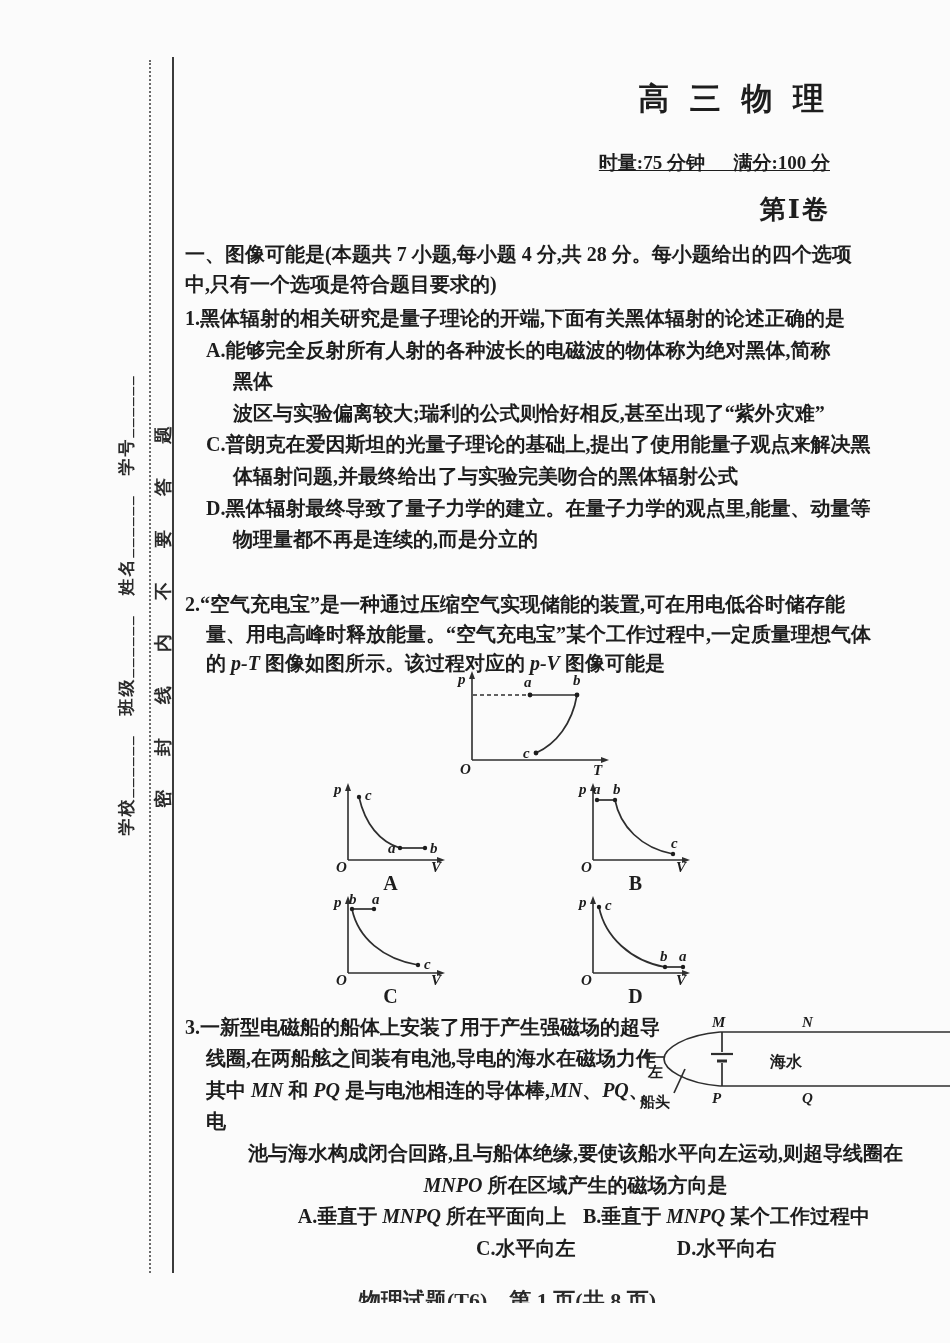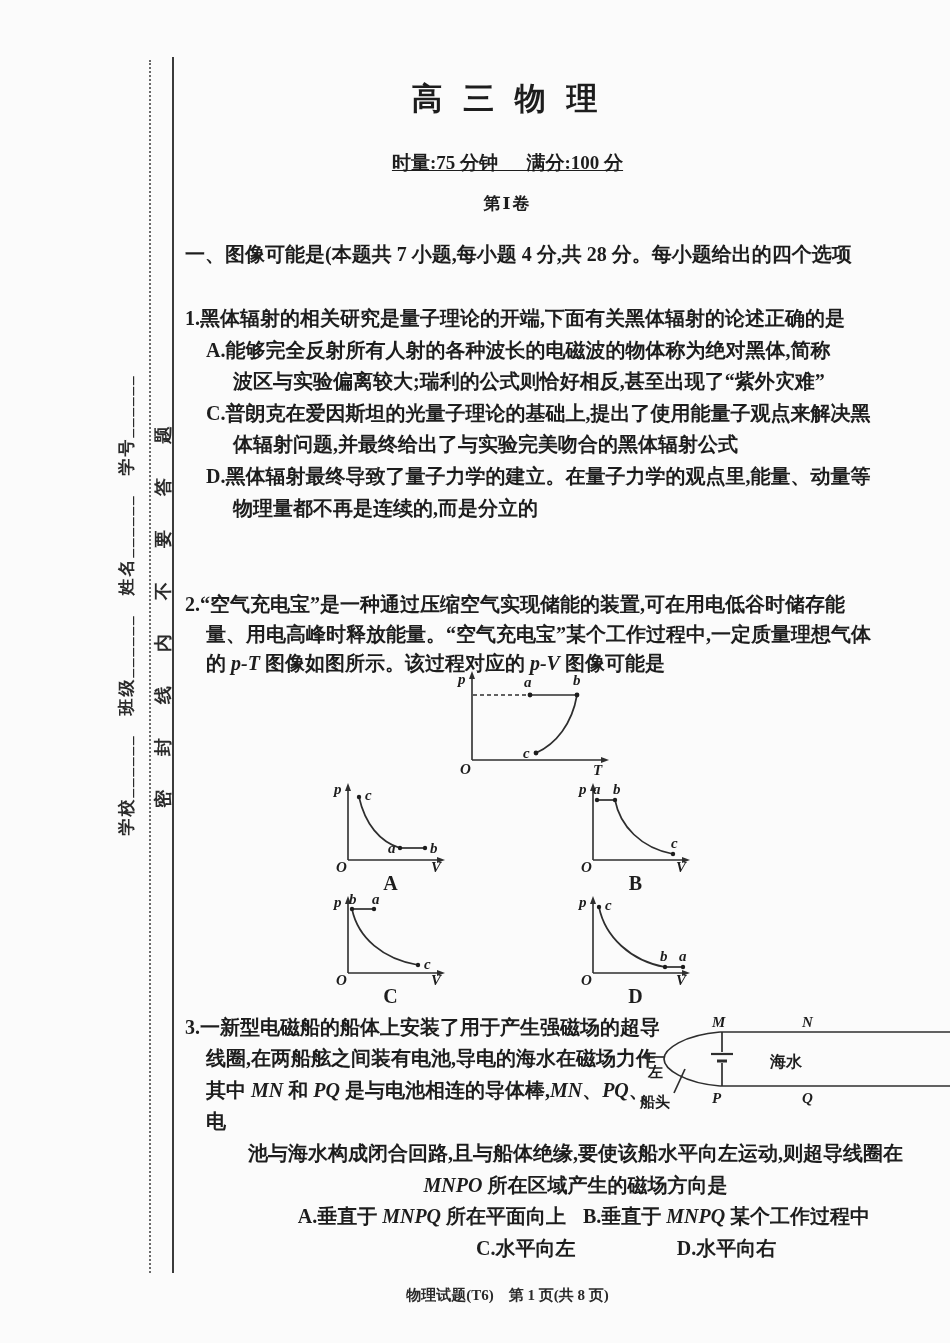--- a/index.html
+++ b/index.html
@@ -7,24 +7,24 @@
         font-family:"Liberation Serif","DejaVu Serif",serif;color:#1d1d1d;font-weight:600;}
   
   .dotted-line{position:absolute;left:149px;top:60px;height:1213px;width:0;border-left:2px dotted #6a6a6a;}
   .solid-line{position:absolute;left:172px;top:57px;width:2px;height:1216px;background:#3b3b3b;}
   
   .stu-fields{position:absolute;left:-269px;top:594px;width:790px;height:22px;
       transform:rotate(-90deg);font-size:17px;letter-spacing:2px;white-space:pre;color:#2a2a2a;text-align:center;}
   .seal-text{position:absolute;left:-48px;top:589px;width:420px;height:22px;
       transform:rotate(-90deg);font-size:18px;letter-spacing:34px;white-space:pre;color:#2a2a2a;text-align:center;}
   
-  .hdr{position:absolute;left:185px;width:645px;text-align:center;}
+  .hdr{position:absolute;left:185px;width:645px;text-align:right;}
   .title{top:78px;font-size:31px;font-weight:800;letter-spacing:6px;font-family:"Liberation Sans","DejaVu Sans",sans-serif;}
   .meta{top:150px;font-size:19px;white-space:pre;text-decoration:underline;}
-  .section{top:192px;font-size:17px;font-weight:800;letter-spacing:2px;}
+  .section{top:192px;font-size:26px;font-weight:800;letter-spacing:2px;}
   
   .blk{position:absolute;left:185px;font-size:20px;}
   .intro{top:239px;width:760px;line-height:30px;}
   .q1{top:303px;width:760px;line-height:31.6px;}
   .q2{top:584px;width:760px;line-height:29.6px;margin-top:6px;}
   .q3wrap{top:1012px;width:480px;line-height:31.3px;}
   .q3full{top:1138px;width:760px;line-height:31.5px;text-align:center;}
   .ln{white-space:pre-wrap;}
   .i1{padding-left:21px;}
   .i2{padding-left:48px;}
@@ -37,44 +37,46 @@
   svg text{font-family:"Liberation Serif","DejaVu Serif",serif;}
   .ax{stroke:#2e2e2e;stroke-width:1.6;fill:none;}
   .cv{stroke:#2e2e2e;stroke-width:1.7;fill:none;}
   .dash{stroke:#2e2e2e;stroke-width:1.4;stroke-dasharray:4 3;fill:none;}
   .dot{fill:#1d1d1d;}
   .lab{font-size:15px;font-style:italic;fill:#1d1d1d;}
   .cjk{font-size:15px;fill:#1d1d1d;font-style:normal;}
   .arrowhead{fill:#2e2e2e;}
   
   .footer{position:absolute;left:185px;top:1286px;width:645px;height:17px;overflow:hidden;
-      text-align:center;font-size:15px;color:#2a2a2a;}
+      text-align:center;font-size:22px;color:#2a2a2a;}
 </style>
 </head>
 <body>
 
 <div class="page">
 
   <div class="dotted-line"></div>
   <div class="solid-line"></div>
 
   <div class="stu-fields">学校______　班级______　姓名______　学号______</div>
   <div class="seal-text">密封线内不要答题</div>
 
   <div class="hdr title">高 三 物 理</div>
   <div class="hdr meta">时量:75 分钟      满分:100 分</div>
   <div class="hdr section">第Ⅰ卷</div>
 
   <div class="blk intro">
     <div class="ln"><span class="bd">一、图像可能是</span><span>(本题共 7 小题,每小题 4 分,共 28 分。每小题给出的四个选项</span></div>
+    <div class="ln"><span>中,只有一个选项是符合题目要求的)</span></div>
   </div>
 
   <div class="blk q1">
     <div class="ln"><span>1.黑体辐射的相关研究是量子理论的开端,下面有关黑体辐射的论述正确的是</span></div>
     <div class="ln i1"><span>A.能够完全反射所有人射的各种波长的电磁波的物体称为绝对黑体,简称</span></div>
+    <div class="ln i2"><span>黑体</span></div>
     <div class="ln i2"><span>波区与实验偏离较大;瑞利的公式则恰好相反,甚至出现了“紫外灾难”</span></div>
     <div class="ln i1"><span>C.普朗克在爱因斯坦的光量子理论的基础上,提出了使用能量子观点来解决黑</span></div>
     <div class="ln i2"><span>体辐射问题,并最终给出了与实验完美吻合的黑体辐射公式</span></div>
     <div class="ln i1"><span>D.黑体辐射最终导致了量子力学的建立。在量子力学的观点里,能量、动量等</span></div>
     <div class="ln i2"><span>物理量都不再是连续的,而是分立的</span></div>
   </div>
 
   <div class="blk q2">
     <div class="ln"><span>2.“空气充电宝”是一种通过压缩空气实现储能的装置,可在用电低谷时储存能</span></div>
     <div class="ln i1"><span>量、用电高峰时释放能量。“空气充电宝”某个工作过程中,一定质量理想气体</span></div>

